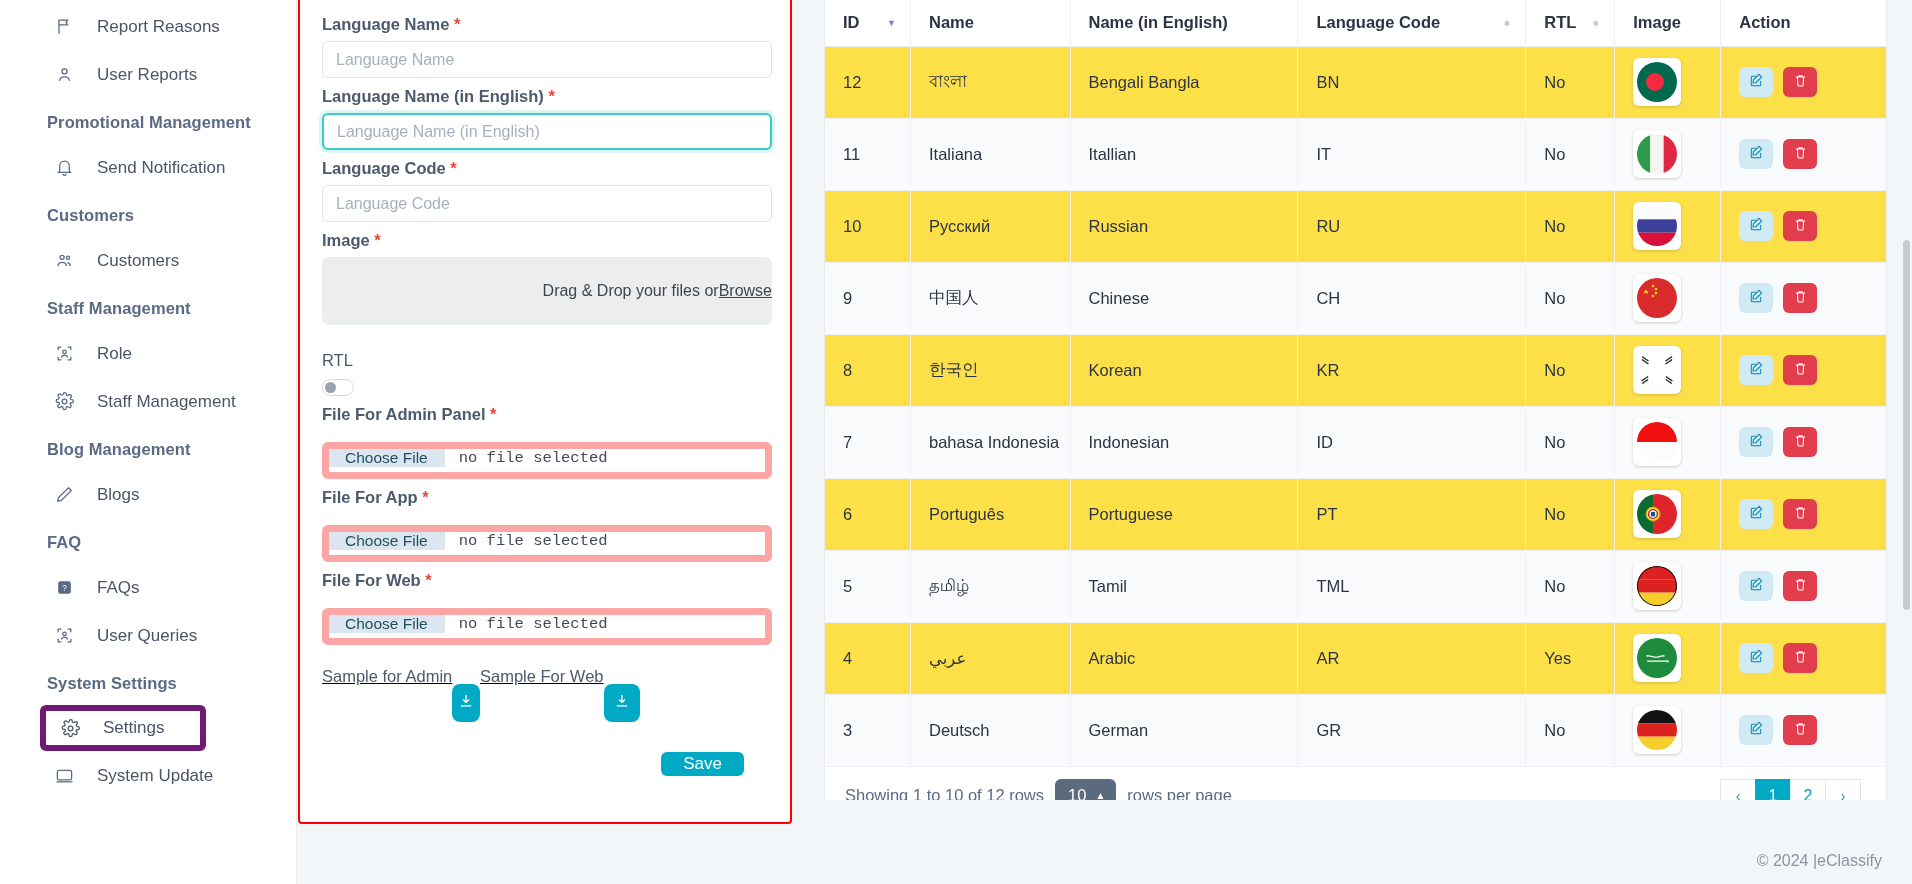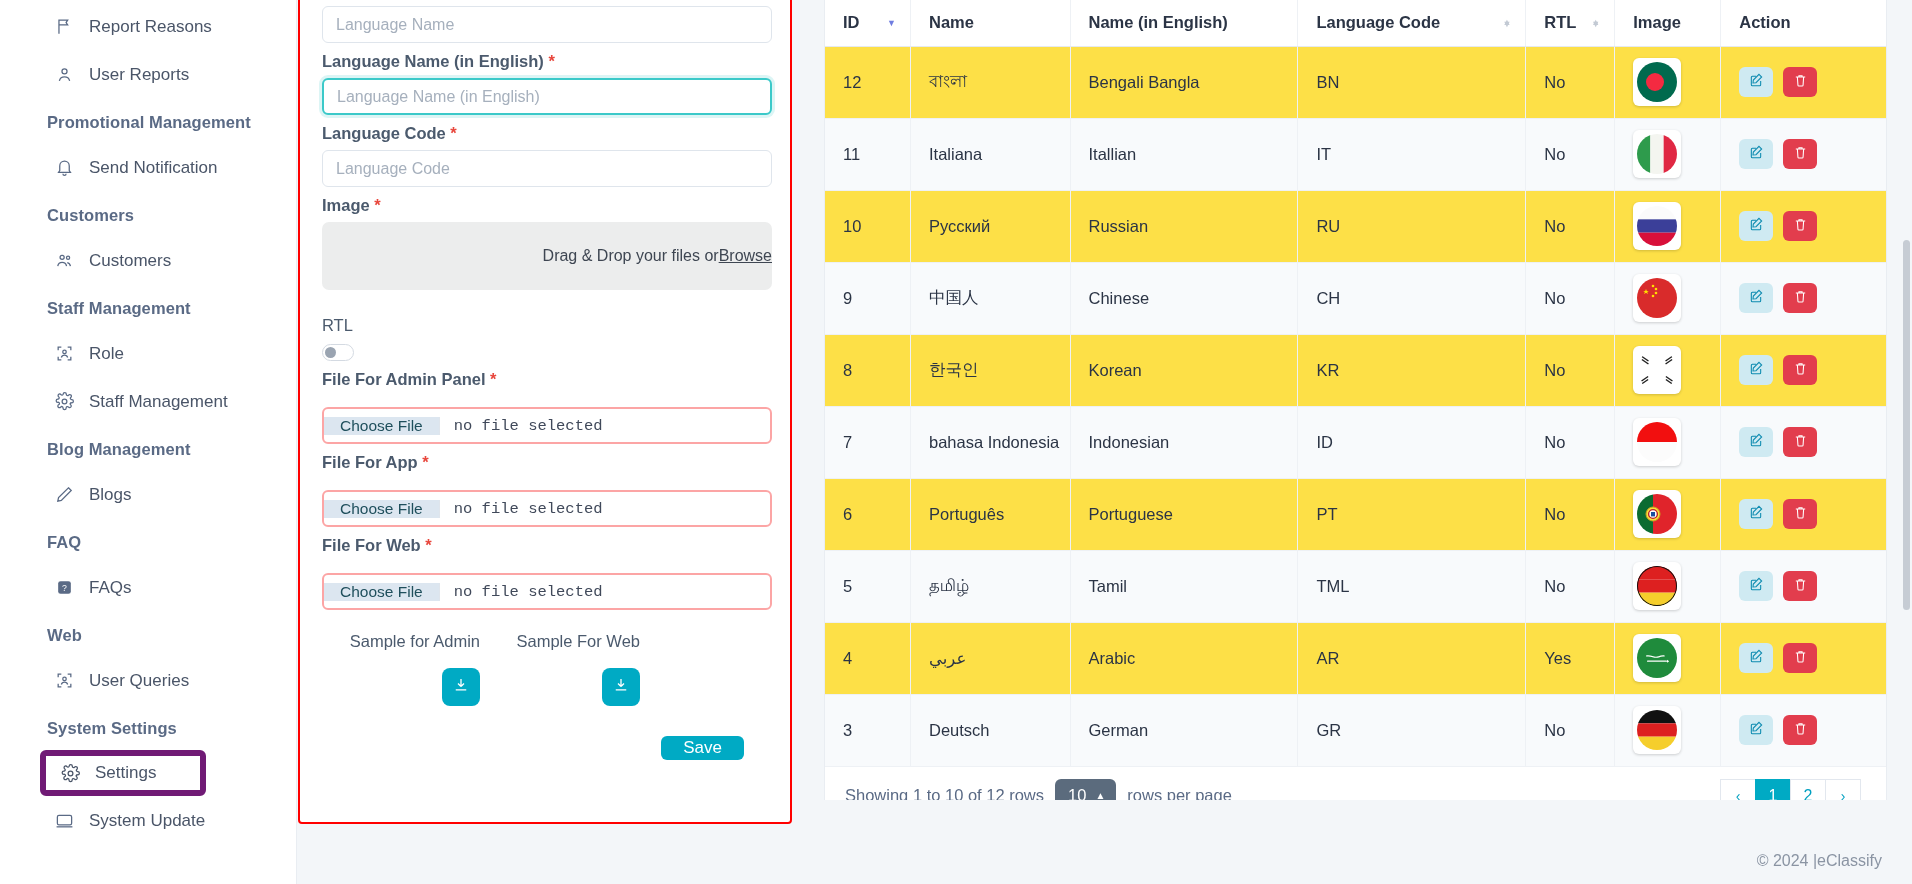--- a/index.html
+++ b/index.html
@@ -18,21 +18,21 @@
     border-right: 1px solid #e9edf2;
     padding-top: 2px;
     overflow: hidden;
     position: relative;
   }
   .nav-group-title {
     font-size: 16.5px; font-weight: bold; color: #5a6a85;
     padding: 14px 0 11px 47px; letter-spacing: .1px;
   }
   .nav-item {
-    display: flex; align-items: center; gap: 15px;
+    display: flex; align-items: center; gap: 23px;
     height: 47px; padding-left: 42px; margin: 1px 18px 1px 12px;
     border-radius: 8px; cursor: pointer;
     color: #4a5568; font-size: 17px;
   }
   .nav-item .ico { width: 20px; height: 20px; flex: 0 0 20px; display:flex; align-items:center; justify-content:center; color:#5a6a85; }
   .nav-item .ico svg { width: 19px; height: 19px; display:block; }
   .nav-label { white-space: nowrap; }
   .nav-item.highlighted {
     border: 6px solid #701a75; border-radius: 6px;
     margin-left: 40px; margin-right: 90px; padding-left: 14px;
@@ -77,33 +77,33 @@
   .rtl-label { font-size: 16.5px; color: #4b5a6d; margin-top: 26px; display:block; }
   .toggle {
     width: 32px; height: 17px; border-radius: 10px; background: #ffffff;
     border: 1px solid #d4dae2; margin-top: 9px; position: relative; cursor: pointer;
   }
   .toggle .knob {
     position: absolute; left: 2px; top: 2px; width: 11px; height: 11px;
     border-radius: 50%; background: #9aa4b1;
   }
   .file-row {
-    width: 450px; height: 37px; border: 2px solid #fca5a5; border-radius: 6px;
-    display: flex; align-items: center; overflow: hidden; background:#fff;
+    width: 450px; height: 37px; border: 7px solid #fca5a5; border-radius: 6px;
+    display: flex; align-items: flex-start; overflow: hidden; background:#fff;
     margin-top: 18px;
   }
   .file-btn {
     background: #dce6f0; color: #1f4f5c; font-size: 15.5px;
     display: flex; align-items: center; justify-content: center;
     padding: 0 16px; border-right: 1px solid #dfe5ec; cursor: pointer;
     white-space: nowrap;
   }
   .file-name { display: flex; align-items: center; padding-left: 14px; font-size: 15.5px; color: #40495a; font-family: Liberation Mono, monospace; }
   .samples-row { display: flex; margin-top: 22px; }
-  .sample-col { width: 156px; display: flex; flex-direction: column; align-items: flex-end; }
+  .sample-col { width: 156px; display: flex; flex-direction: row; align-items: flex-start; text-decoration: underline; }
   .sample-col:nth-child(1) { width: 158px; }
   .sample-col:nth-child(2) { width: 160px; }
   .sample-lbl { font-size: 16.5px; color: #4b5a6d; white-space: nowrap; }
   .dl-btn {
     width: 38px; height: 38px; border-radius: 8px; background: #00aac4;
     margin-top: 17px; display: flex; align-items: center; justify-content: center; cursor: pointer;
   }
   .dl-btn svg { width: 18px; height: 18px; stroke: #ffffff; fill: none; stroke-width: 1.7; }
   .save-row { display: flex; justify-content: flex-end; margin-top: 30px; padding-right: 26px; }
   .save-btn {
@@ -265,21 +265,20 @@
         <div class="nav-group-title">FAQ</div>
         <div class="nav-item">
           <span class="ico">
             <svg viewBox="0 0 24 24">
               <rect x="4" y="4" width="16" height="16" rx="3" fill="currentColor"></rect>
               <text x="12" y="16.5" font-size="11" font-family="Liberation Sans, sans-serif" fill="#fff" text-anchor="middle">?</text>
             </svg>
           </span>
           <span class="nav-label">FAQs</span>
         </div>
-        <div class="nav-group-title">Web</div>
         <div class="nav-item">
           <span class="ico">
             <svg viewBox="0 0 24 24" fill="none" stroke="currentColor" stroke-width="1.6">
               <path d="M4 8V4h4M20 8V4h-4M4 16v4h4M20 16v4h-4"></path>
               <circle cx="12" cy="10" r="2.2"></circle>
               <path d="M8 17c.6-2 2-2.9 4-2.9S15.4 15 16 17"></path>
             </svg>
           </span>
           <span class="nav-label">User Queries</span>
         </div>
@@ -303,20 +302,24 @@
           <span class="nav-label">System Update</span>
         </div>
       </div>
   </aside>
 
   <div class="main">
 
     <div class="form-wrap">
       <div class="form-card">
 
+        <label class="fld-label">
+          <span>Language Name</span>
+          <span class="req">*</span>
+        </label>
         <input class="txt-input" type="text" placeholder="Language Name" style="">
 
         <label class="fld-label">
           <span>Language Name (in English)</span>
           <span class="req">*</span>
         </label>
         <input class="txt-input focused" type="text" placeholder="Language Name (in English)" style="">
 
         <label class="fld-label">
           <span>Language Code</span>

